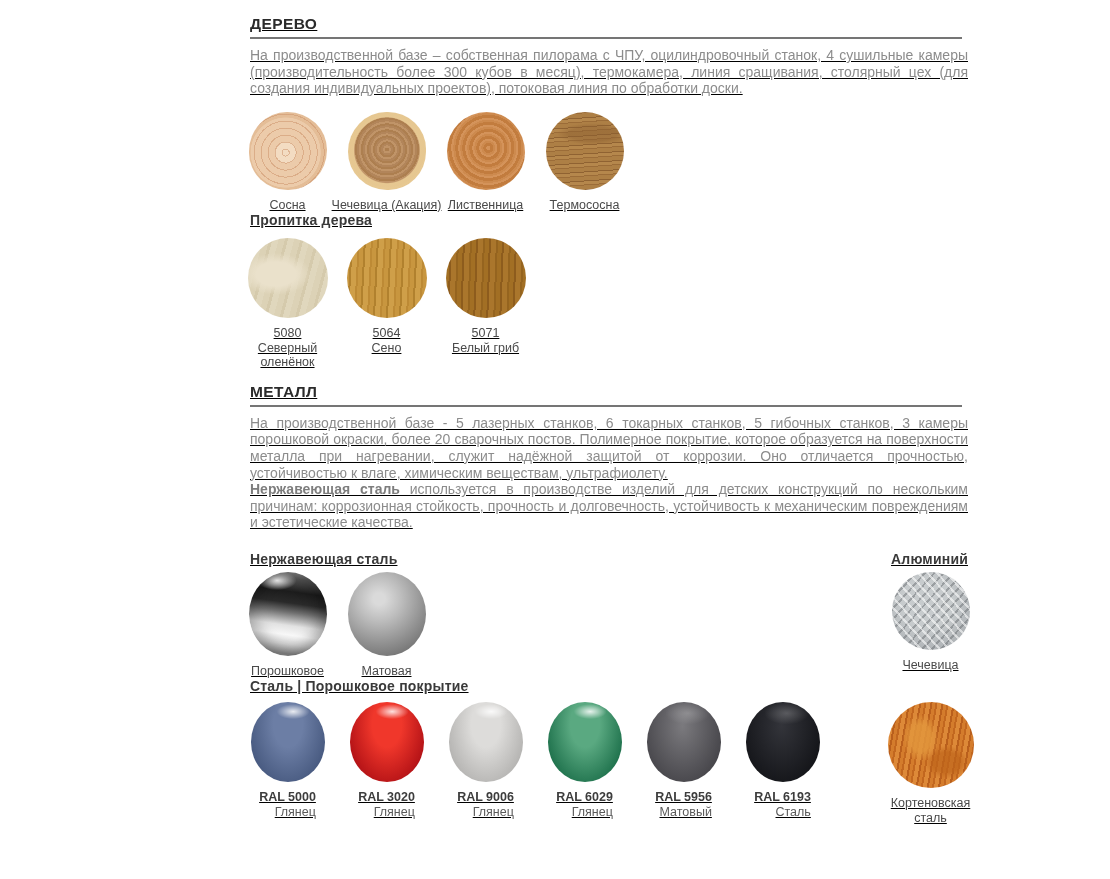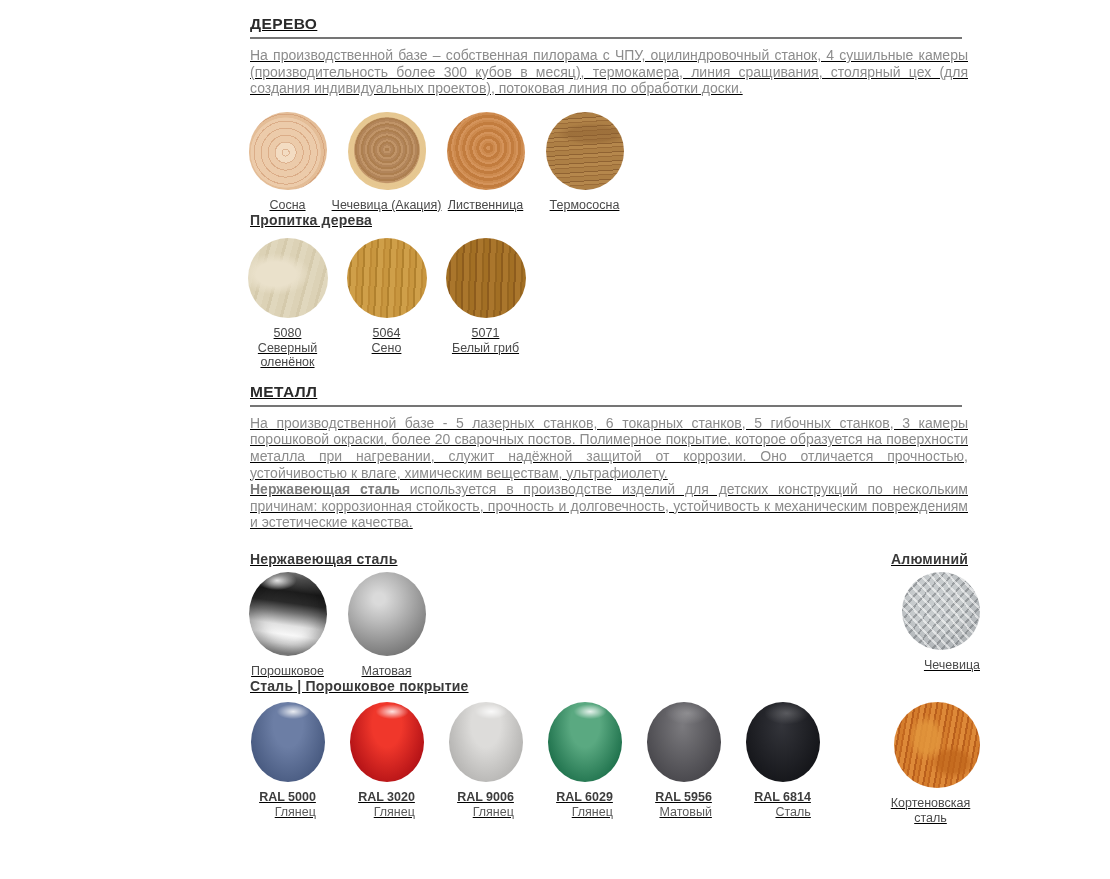--- a/index.html
+++ b/index.html
@@ -14,21 +14,21 @@
   .swrow{display:flex;margin-left:-12px;}
   .col{width:99px;display:flex;flex-direction:column;align-items:center;flex:0 0 auto;}
   .circ{width:78px;height:78px;border-radius:50%;flex:0 0 auto;}
   .cap{margin-top:8px;font-size:12.5px;line-height:14.5px;color:#4a4a4a;text-align:center;white-space:nowrap;}
   .cap.wrap{white-space:normal;}
   .cap .code{display:block;}
   .cap .codeb{display:block;font-weight:bold;color:#3d3d3d;}
   .cap .fin{display:block;color:#5a5a5a;font-weight:normal;text-align:right;}
   .headrow{display:flex;justify-content:space-between;align-items:flex-end;}
   .metalrow{display:flex;align-items:flex-start;margin-left:-12px;}
-  .rightcol{margin-left:auto;margin-right:-12px;align-items:flex-end;}
+  .rightcol{margin-left:auto;margin-right:-12px;}
 
   
   .tex-sosna{
     border-radius:49% 51% 50% 50%/51% 49% 52% 48%;
     background:
       repeating-radial-gradient(circle at 47% 52%, rgba(209,152,112,0) 0 3px, rgba(205,148,108,.55) 3px 4px, rgba(209,152,112,0) 4px 7px),
       radial-gradient(circle at 47% 52%, #f3dcc2 0 18%, #eccbaa 19% 60%, #e4bd97 61% 86%, #d2a179 87% 100%);}
   .tex-robinia{
     border-radius:50% 50% 49% 51%/52% 48% 50% 50%;
     background:
@@ -196,21 +196,21 @@
       <div class="col">
         <div class="ball matte" style="--c1: #7b7a7e; --c2: #434247;"></div>
         <div class="cap">
             <span class="codeb">RAL 5956</span>
             <span class="fin">Матовый</span>
           </div>
       </div>
       <div class="col">
         <div class="ball matte" style="--c1: #33343a; --c2: #121317;"></div>
         <div class="cap">
-            <span class="codeb">RAL 6814</span>
+            <span class="codeb">RAL 6193</span>
             <span class="fin">Сталь</span>
           </div>
       </div>
       <div class="col rightcol">
         <div class="circ tex-corten"></div>
         <div class="cap wrap">Кортеновская сталь</div>
       </div>
     </div>
 
   </div>

